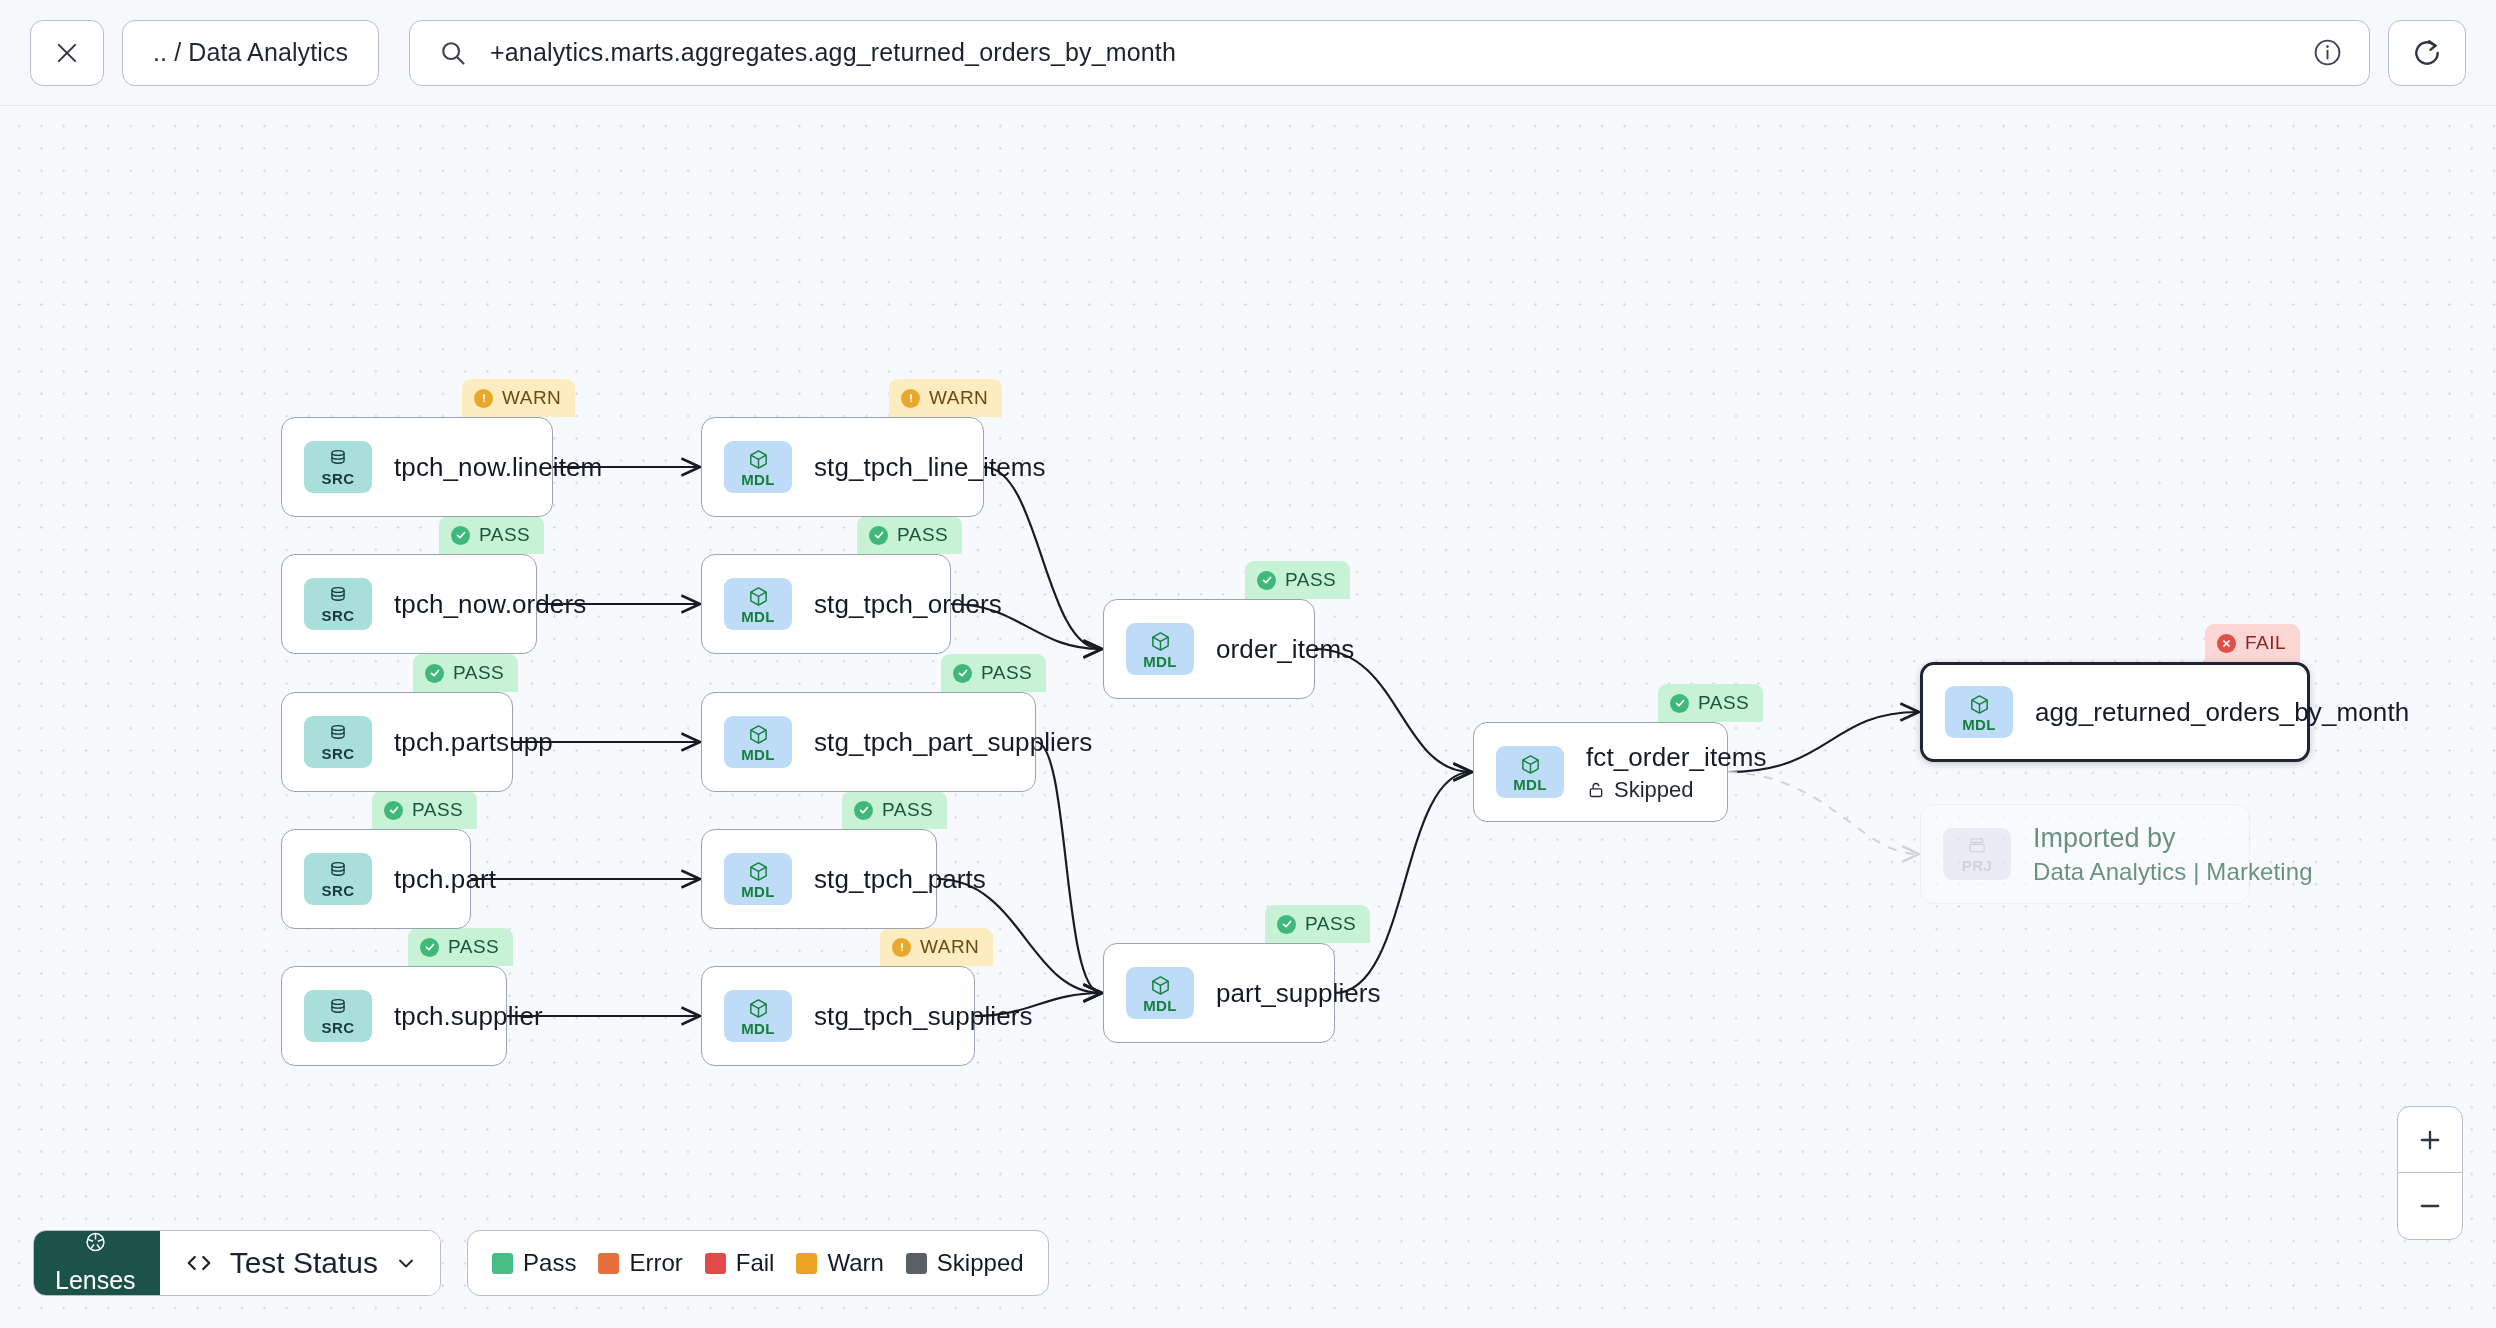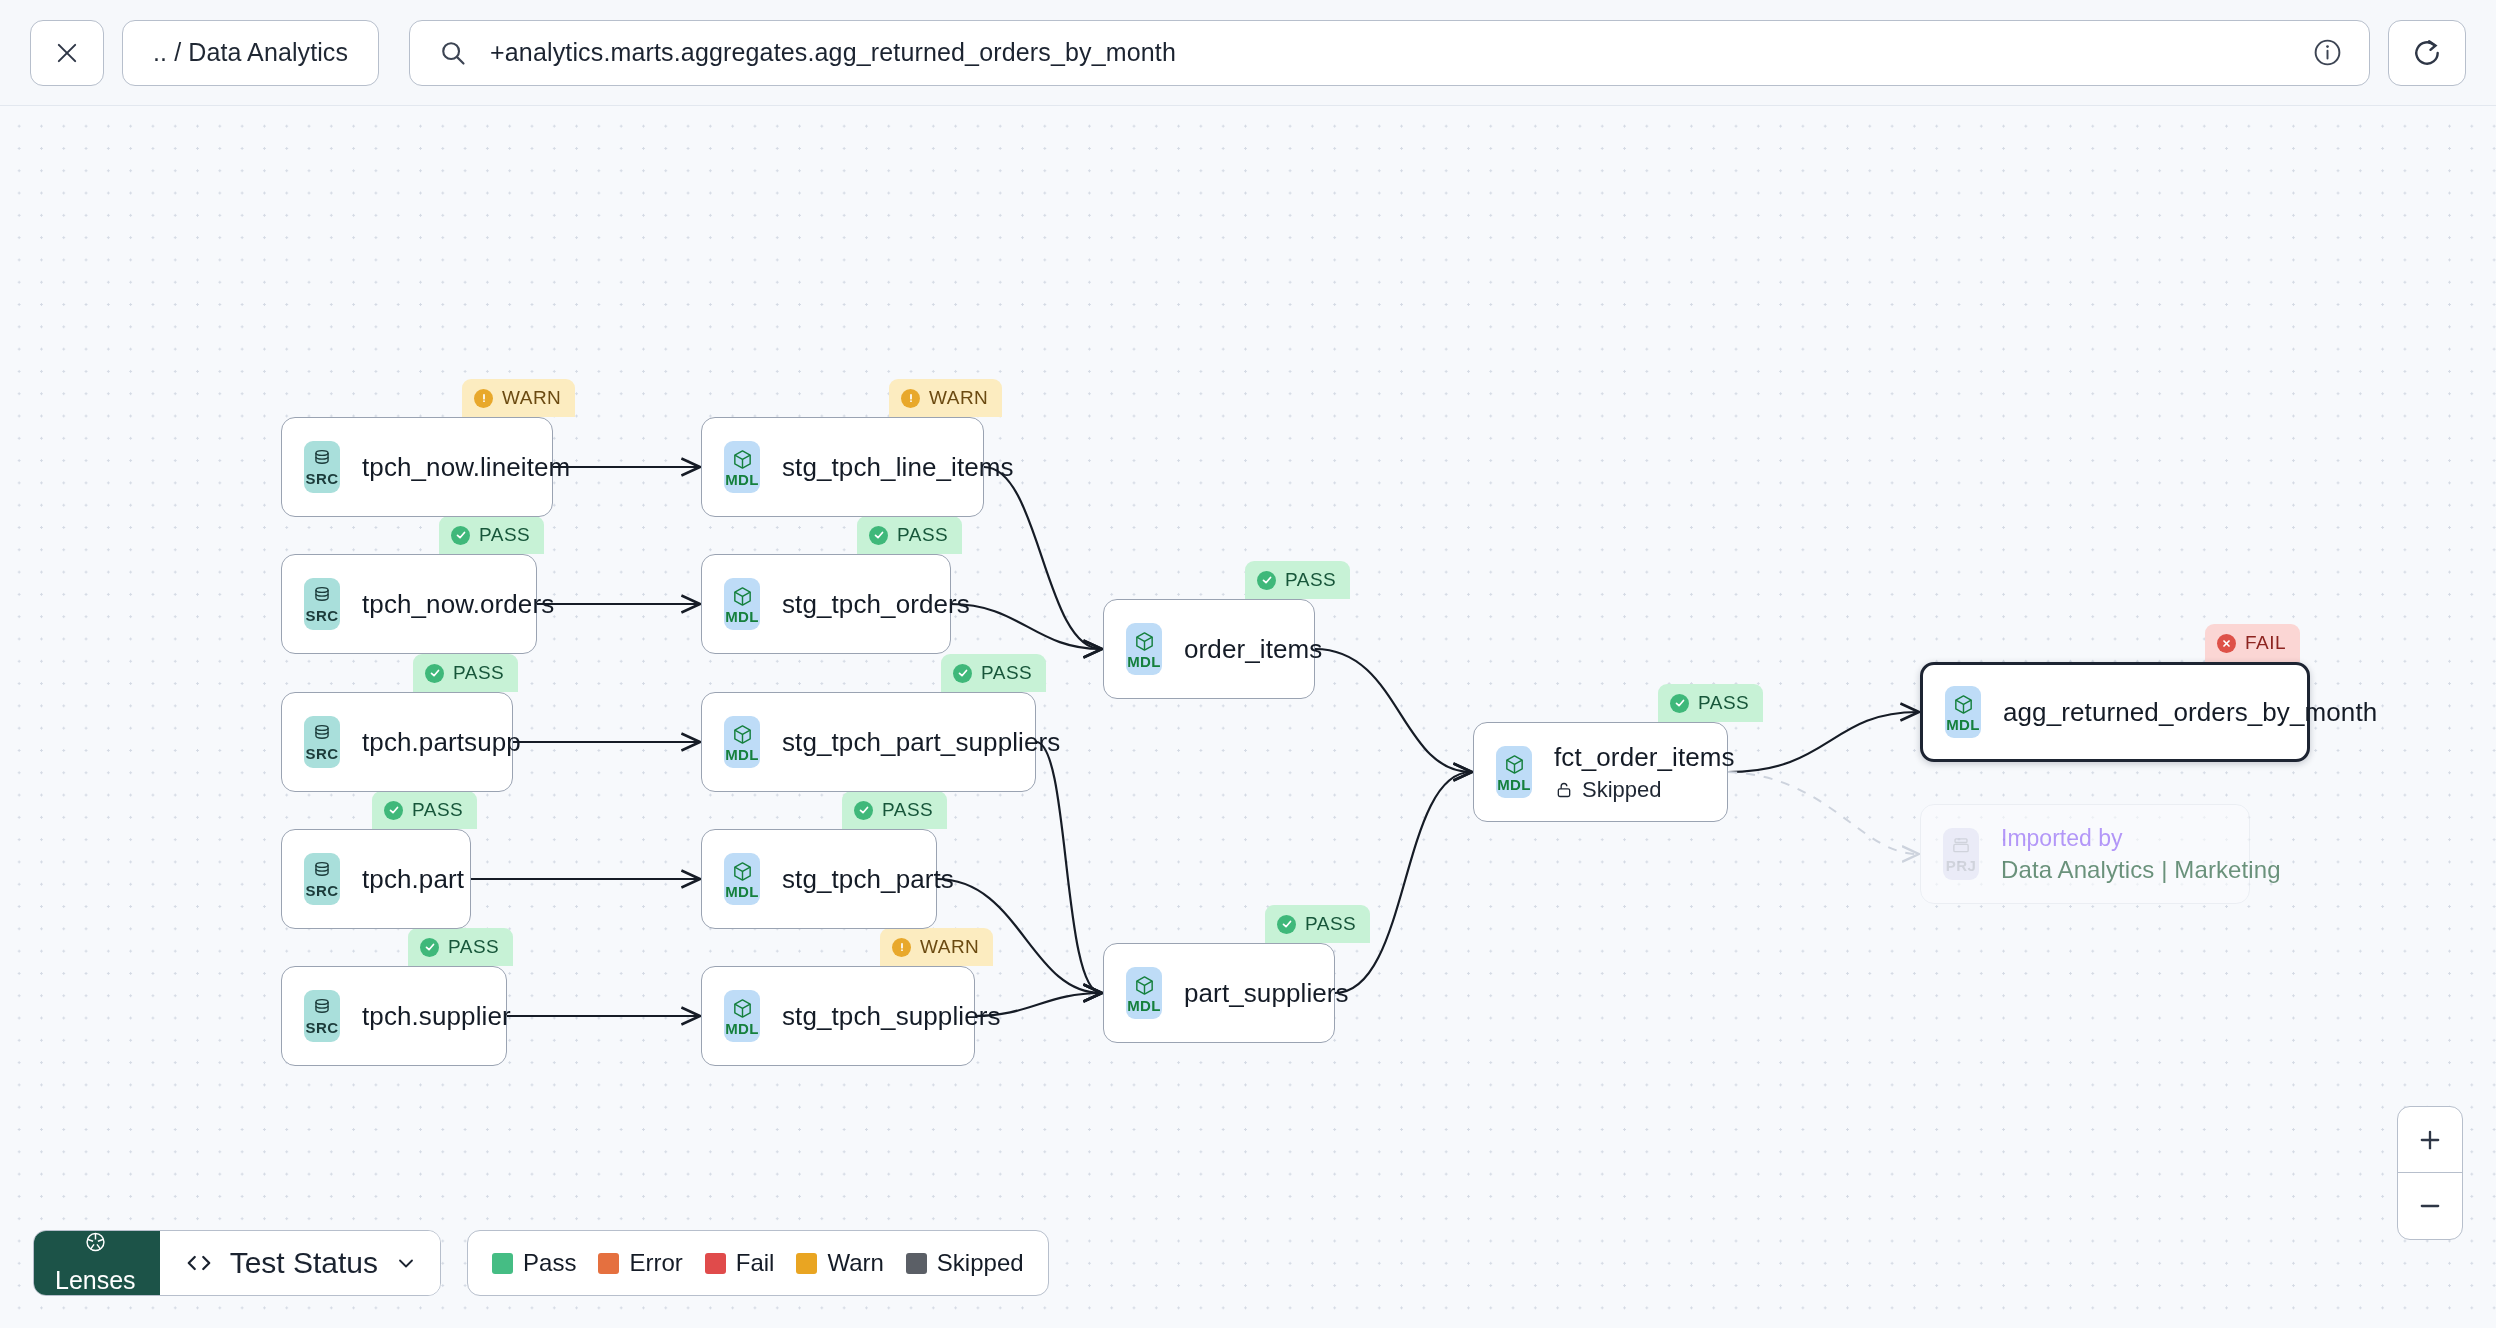--- a/index.html
+++ b/index.html
@@ -97,21 +97,21 @@
     box-shadow: 0 2px 7px rgba(20,28,45,.22);
     z-index: 9;
   }
   .node.ghost {
     border: 1.4px solid #e4e8ef;
     background: #fbfcfe;
     opacity: .62;
     z-index: 4;
   }
   .chip {
-    width: 36px; height: 52px;
+    width: 68px; height: 52px;
     border-radius: 9px;
     display: flex;
     flex-direction: column;
     align-items: center;
     justify-content: center;
     gap: 1px;
     flex: none;
   }
   .chip.src { background: #a9dfdb; color: #1b3b3a; }
   .chip.mdl { background: #bedcf7; color: #15803d; }
@@ -131,21 +131,21 @@
   }
   .node.ghost .node-title { color: #14532d; font-size: 24px; }
   .node-sub {
     display: flex;
     align-items: center;
     gap: 8px;
     font-size: 22px;
     color: #1f2733;
   }
   .node.ghost .node-sub { color: #b3b9c4; font-size: 23px; }
-  .node.ghost .node-sub-top { color: #8b5cf6; font-size: 23px; }
+  .node.ghost .node-sub-top { color: #14532d; font-size: 27px; }
 
   
   .badge {
     position: absolute;
     height: 38px;
     border-radius: 9px 9px 0 0;
     display: flex;
     align-items: center;
     gap: 9px;
     padding: 0 14px 0 12px;

